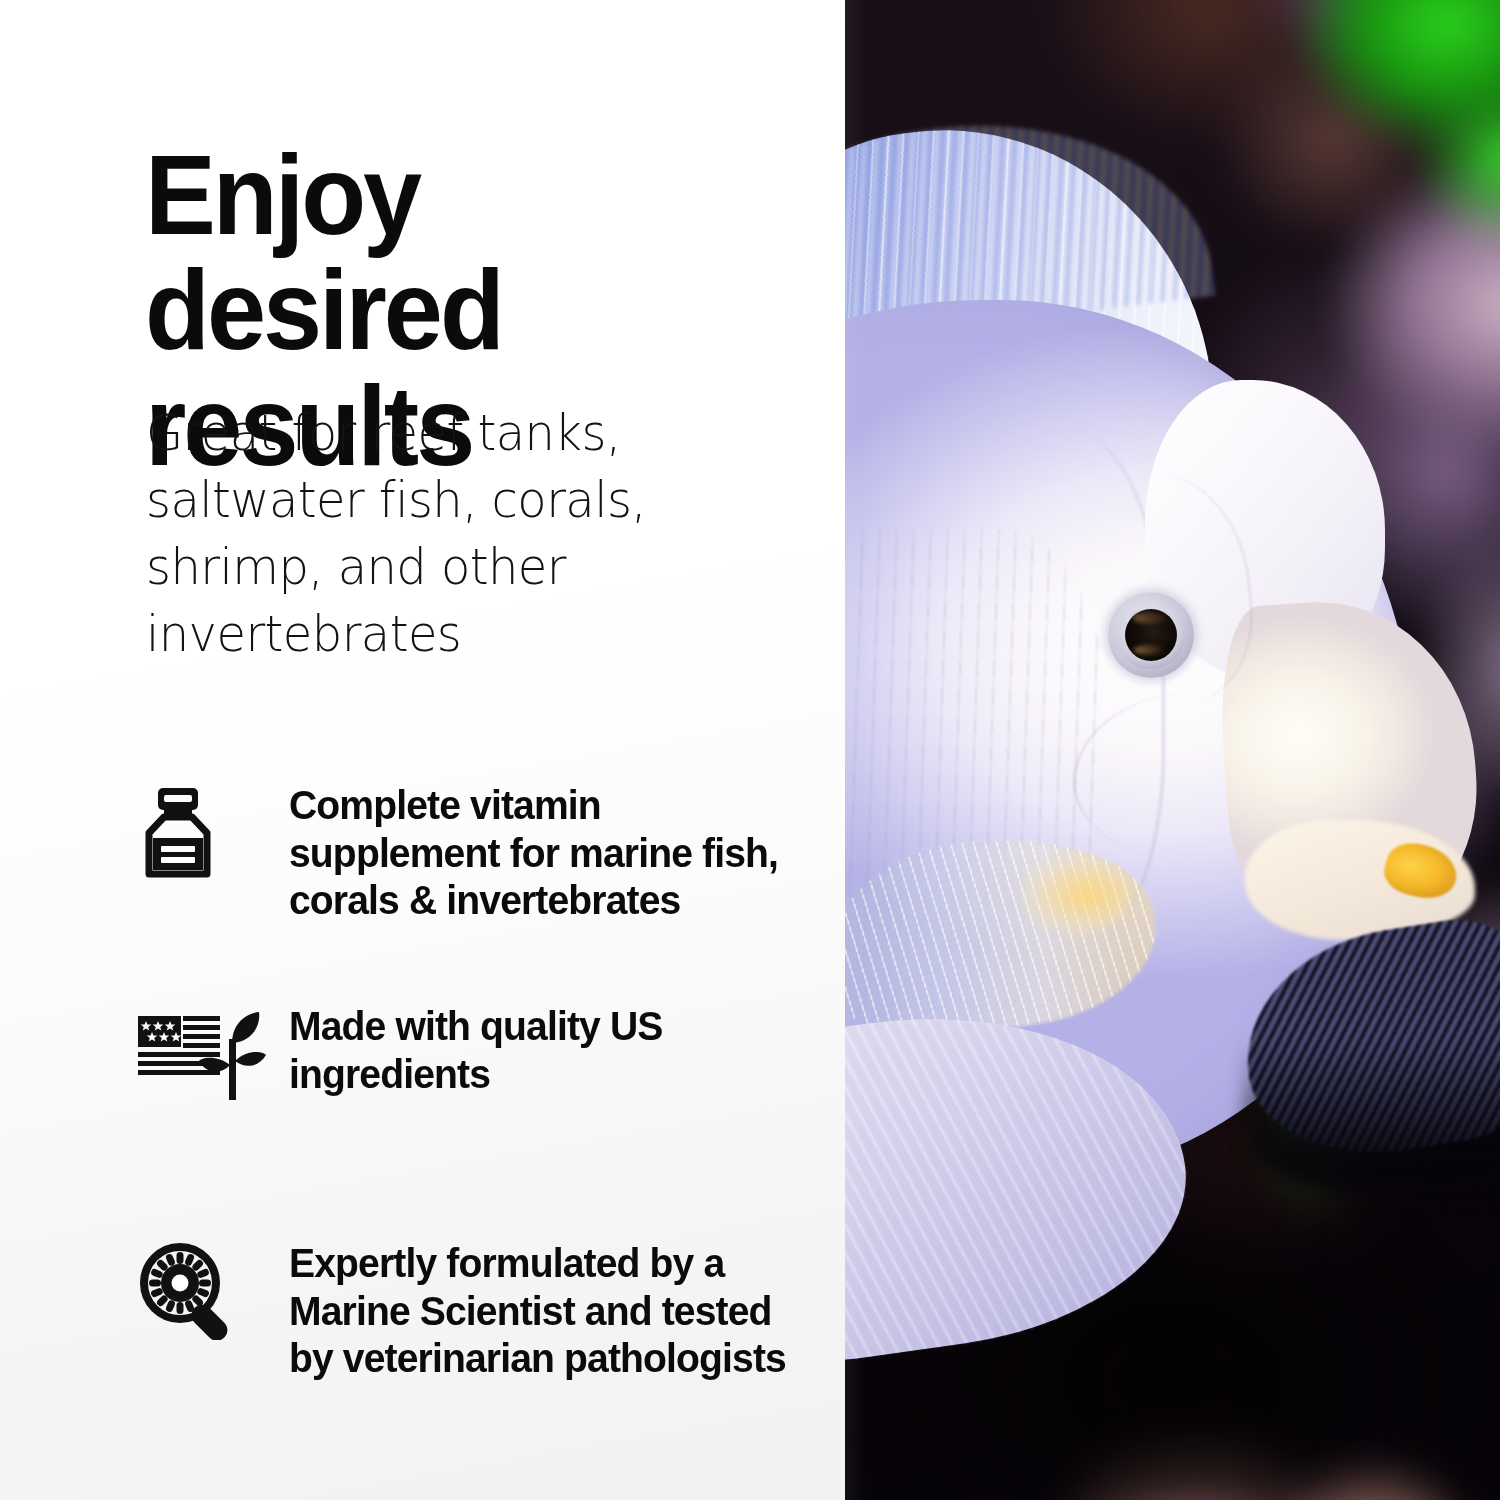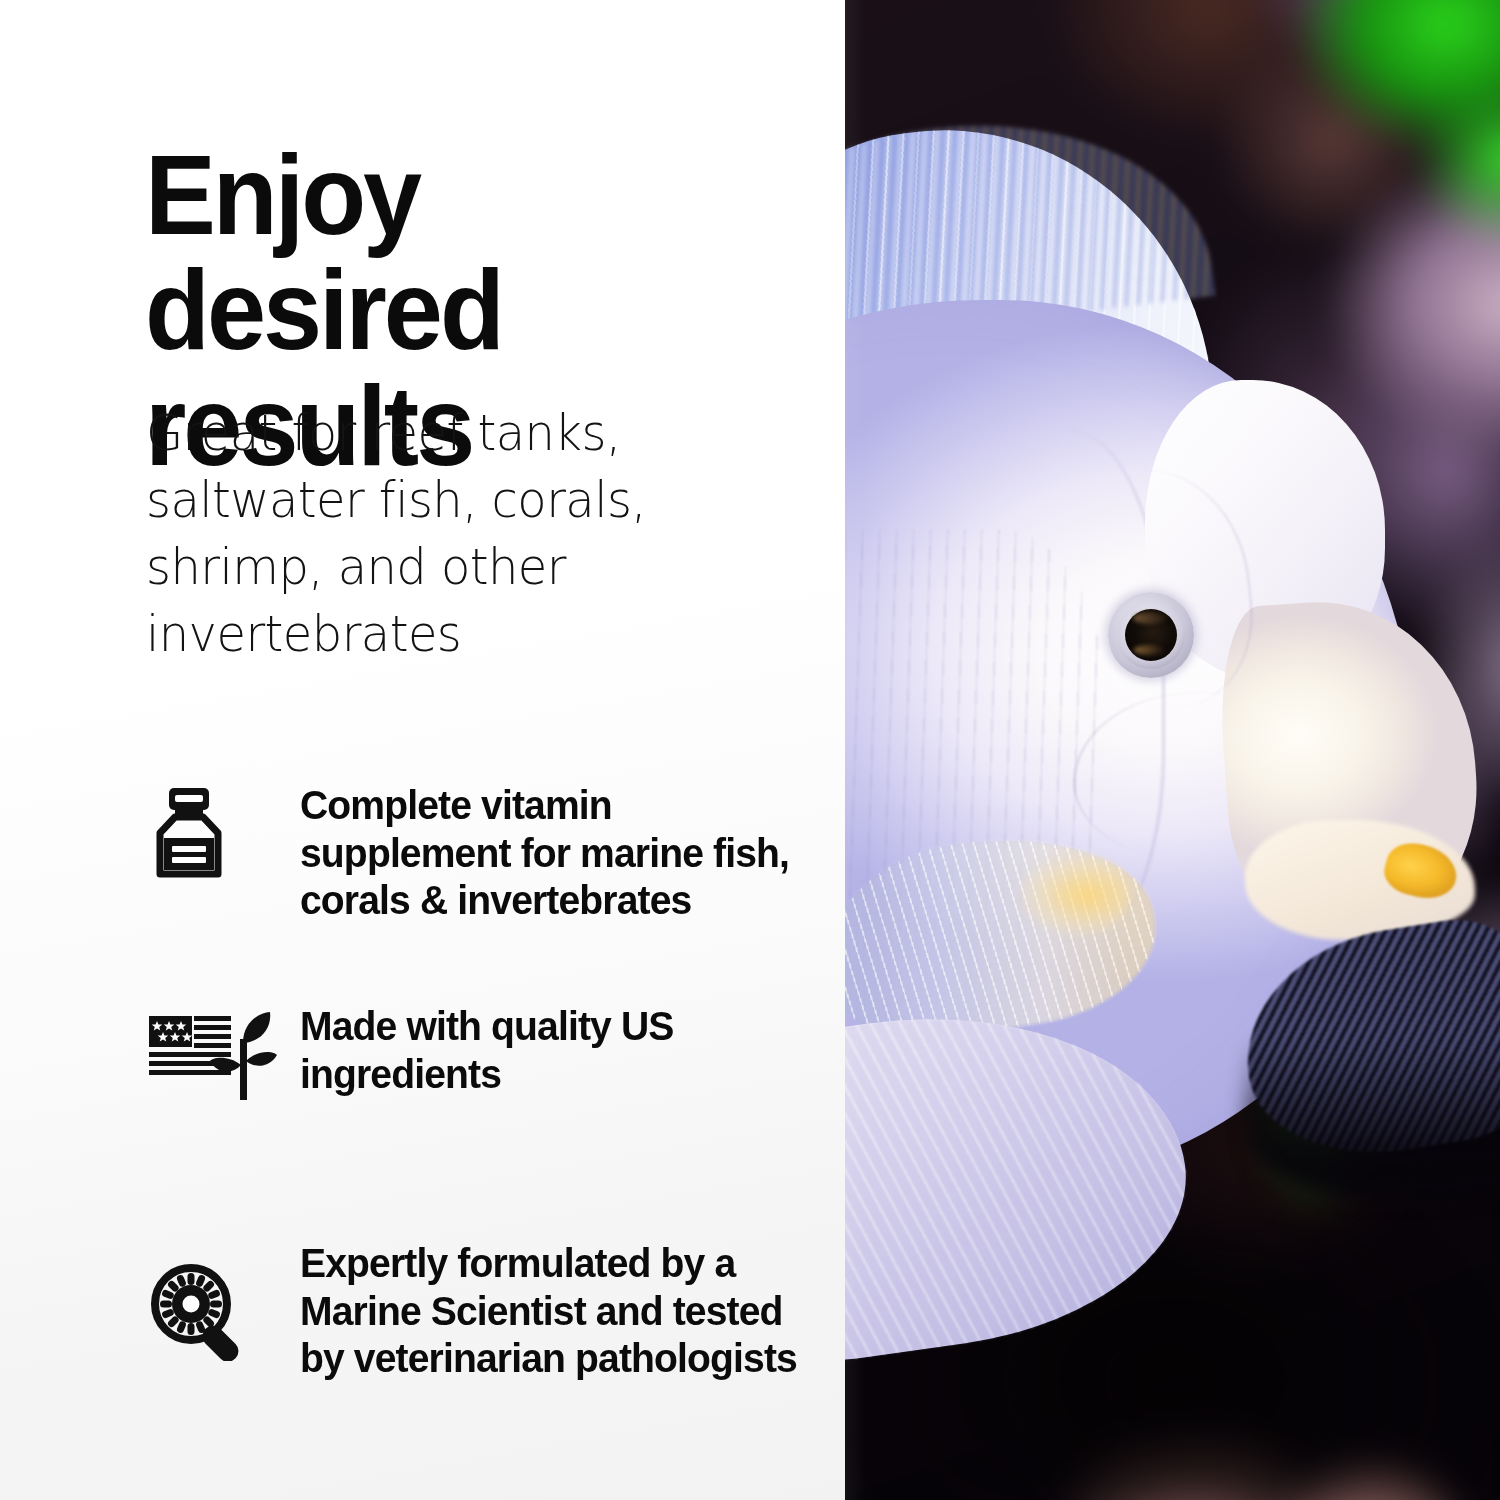--- a/index.html
+++ b/index.html
@@ -40,21 +40,21 @@
     line-height:1.34;
     letter-spacing:-0.6px;
     color:#131313;
     transform:scaleX(0.96);
     transform-origin:left top;
   }
 
   
   .feature {
     position:absolute;
-    left:148px;
+    left:137px;
     width:690px;
     display:flex;
     align-items:flex-start;
   }
   .feature .icon-box {
     width:152px;
     flex:0 0 152px;
     display:flex;
     align-items:flex-start;
     justify-content:flex-start;
@@ -66,21 +66,21 @@
     font-size:40.5px;
     line-height:1.175;
     letter-spacing:-0.9px;
     color:#0b0b0b;
     transform:scaleX(0.965);
     transform-origin:left top;
     width:540px;
   }
   #feature-0 { top:782px; }
   #feature-1 { top:1003px;justify-content:center; }
-  #feature-2 { top:1240px;align-items:center; }
+  #feature-2 { top:1240px; }
 
   #feature-1 .icon-box { padding-top:6px; }
   #feature-2 .icon-box { padding-top:2px; }
 
   
   .photo {
     position:relative;
     width:655px; height:1500px;
     overflow:hidden;
     background:#0a0508;

